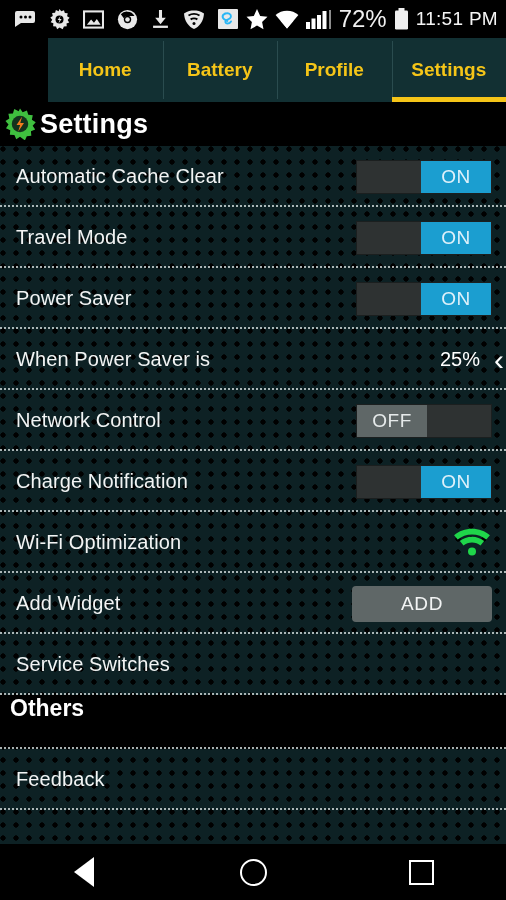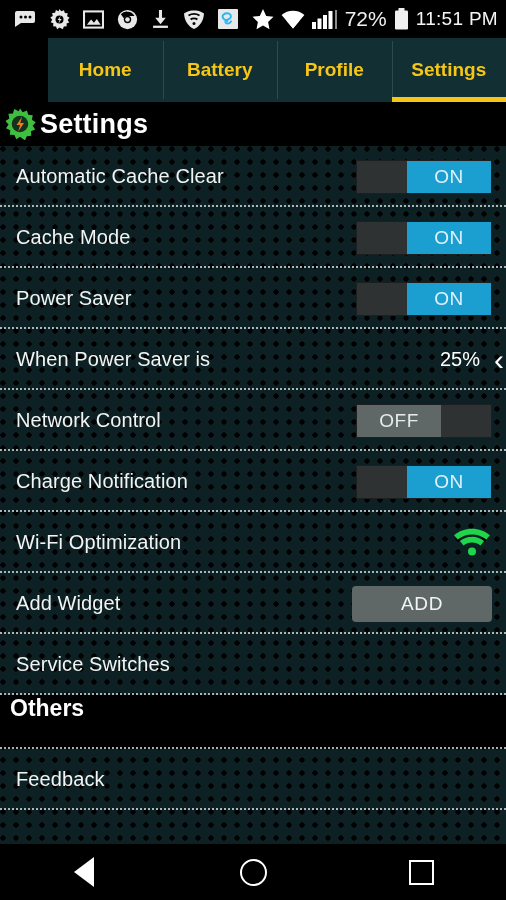--- a/index.html
+++ b/index.html
@@ -14,21 +14,21 @@
   
   .statusbar {
     height:38px; background:#000;
     display:flex; align-items:center;
     padding:0 8px 0 14px;
     color:#e8e8e8;
   }
   .sb-left { display:flex; align-items:center; gap:13px; }
   .sb-right { margin-left:auto; display:flex; align-items:center; gap:7px; }
   .sb-ico { display:block; }
-  .sb-pct { font-size:21px; letter-spacing:0; color:#f0f0f0; }
+  .sb-pct { font-size:24px; letter-spacing:0; color:#f0f0f0; }
   .sb-time { font-size:19px; color:#f5f5f5; letter-spacing:.3px; }
 
   
   .tabbar {
     height:64px; background:#123033;
     display:flex; position:relative;margin-left:48px;
   }
   .tab {
     flex:1; display:flex; align-items:center; justify-content:center;
     color:#f5c518; font-size:19px; font-weight:bold;
@@ -83,21 +83,21 @@
   }
   .section .t { color:#fff; font-size:23px; font-weight:bold; }
 
   
   .toggle {
     width:136px; height:34px; background:#2e3232;
     border:1px solid #1b1f1f; display:flex; align-items:center;
     position:relative; cursor:pointer;
   }
   .toggle .thumb {
-    position:absolute; top:0; height:100%; width:84px;
+    position:absolute; top:0; height:100%; width:70px;
     display:flex; align-items:center; justify-content:center;
     font-size:19px; letter-spacing:.5px;
   }
   .toggle.on  .thumb { right:0; background:#1b9ed0; color:#dff1fa; }
   .toggle.off .thumb { left:0;  background:#5f6767; color:#e6eaea; }
 
   
   .value { color:#fff; font-size:20px; }
   .chev  { color:#fff; font-size:30px; line-height:1; margin-right:-12px; }
 
@@ -219,21 +219,21 @@
     <div class="row">
       <span class="row-label">Automatic Cache Clear</span>
       <div class="row-right">
         <div class="toggle on">
           <div class="thumb">ON</div>
         </div>
       </div>
     </div>
 
     <div class="row">
-      <span class="row-label">Cache Mode</span>
+      <span class="row-label">Travel Mode</span>
       <div class="row-right">
         <div class="toggle on">
           <div class="thumb">ON</div>
         </div>
       </div>
     </div>
 
     <div class="row">
       <span class="row-label">Power Saver</span>
       <div class="row-right">

